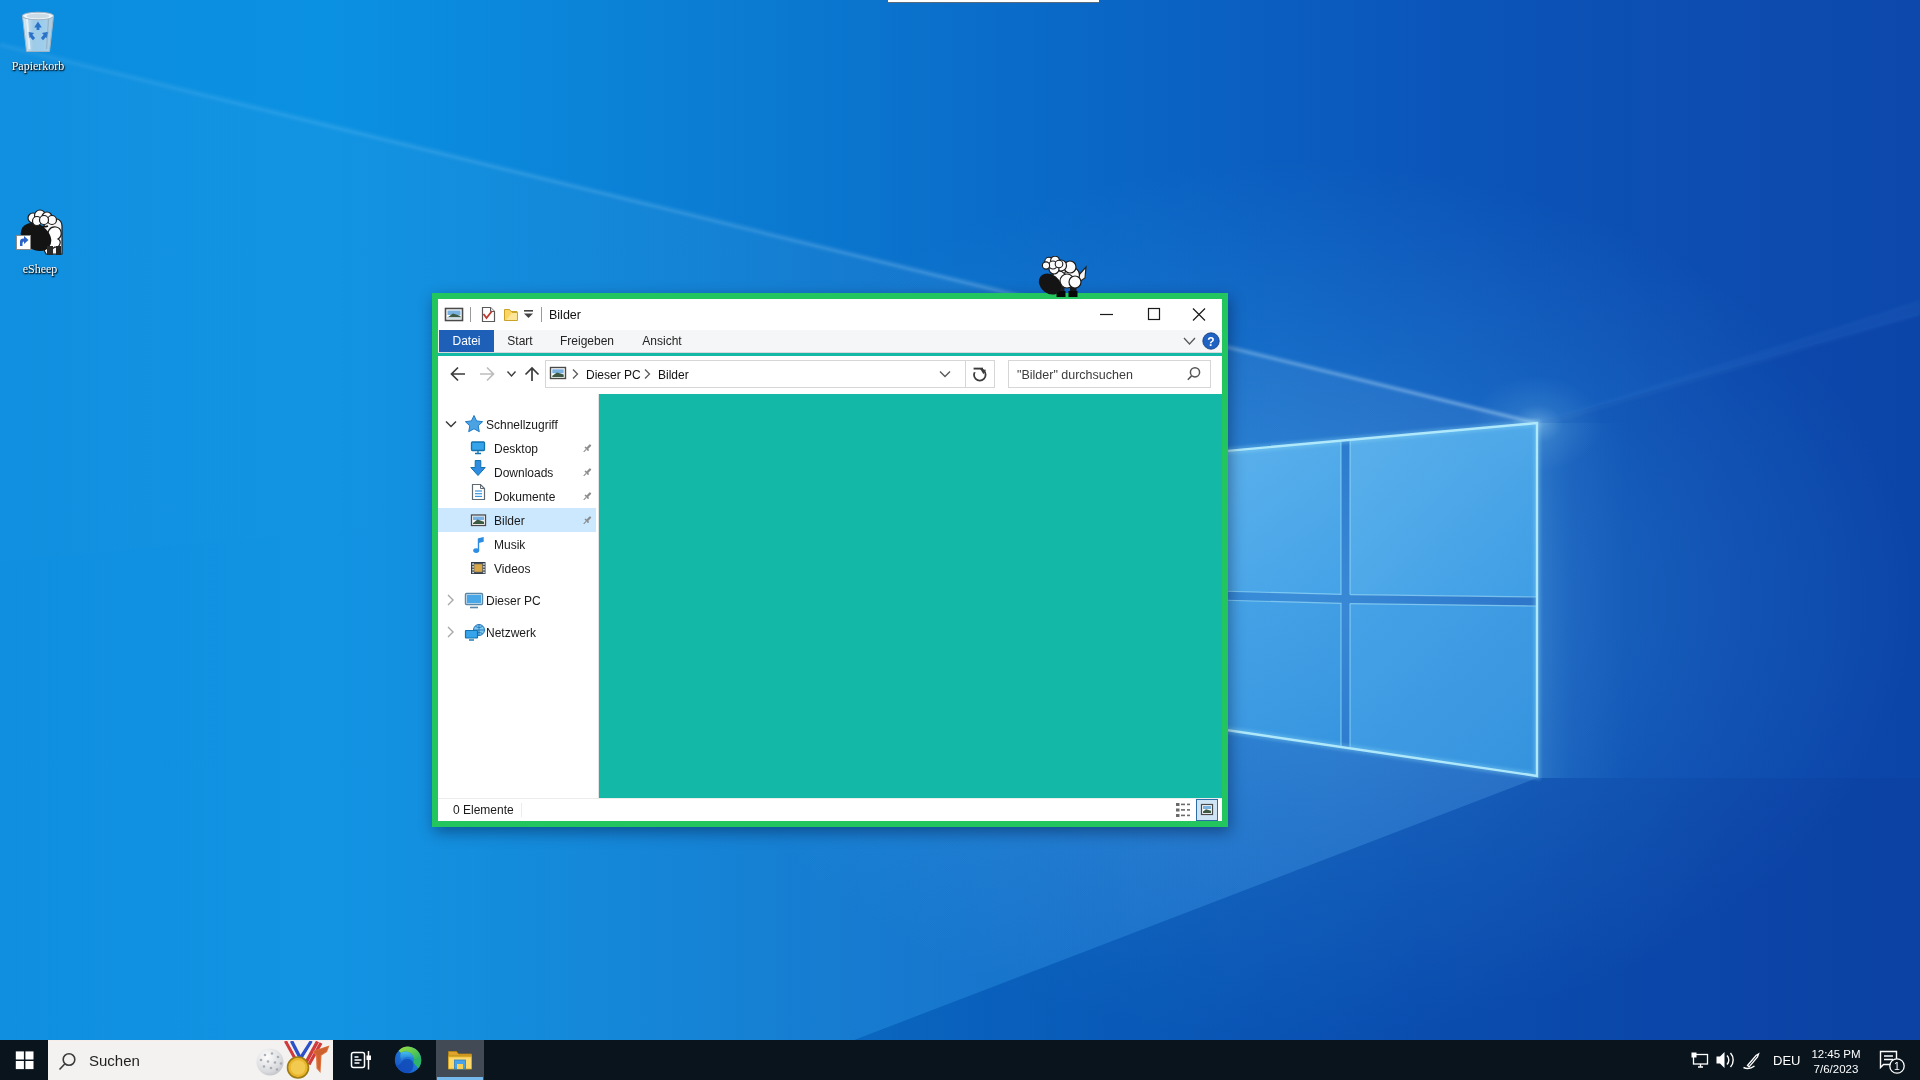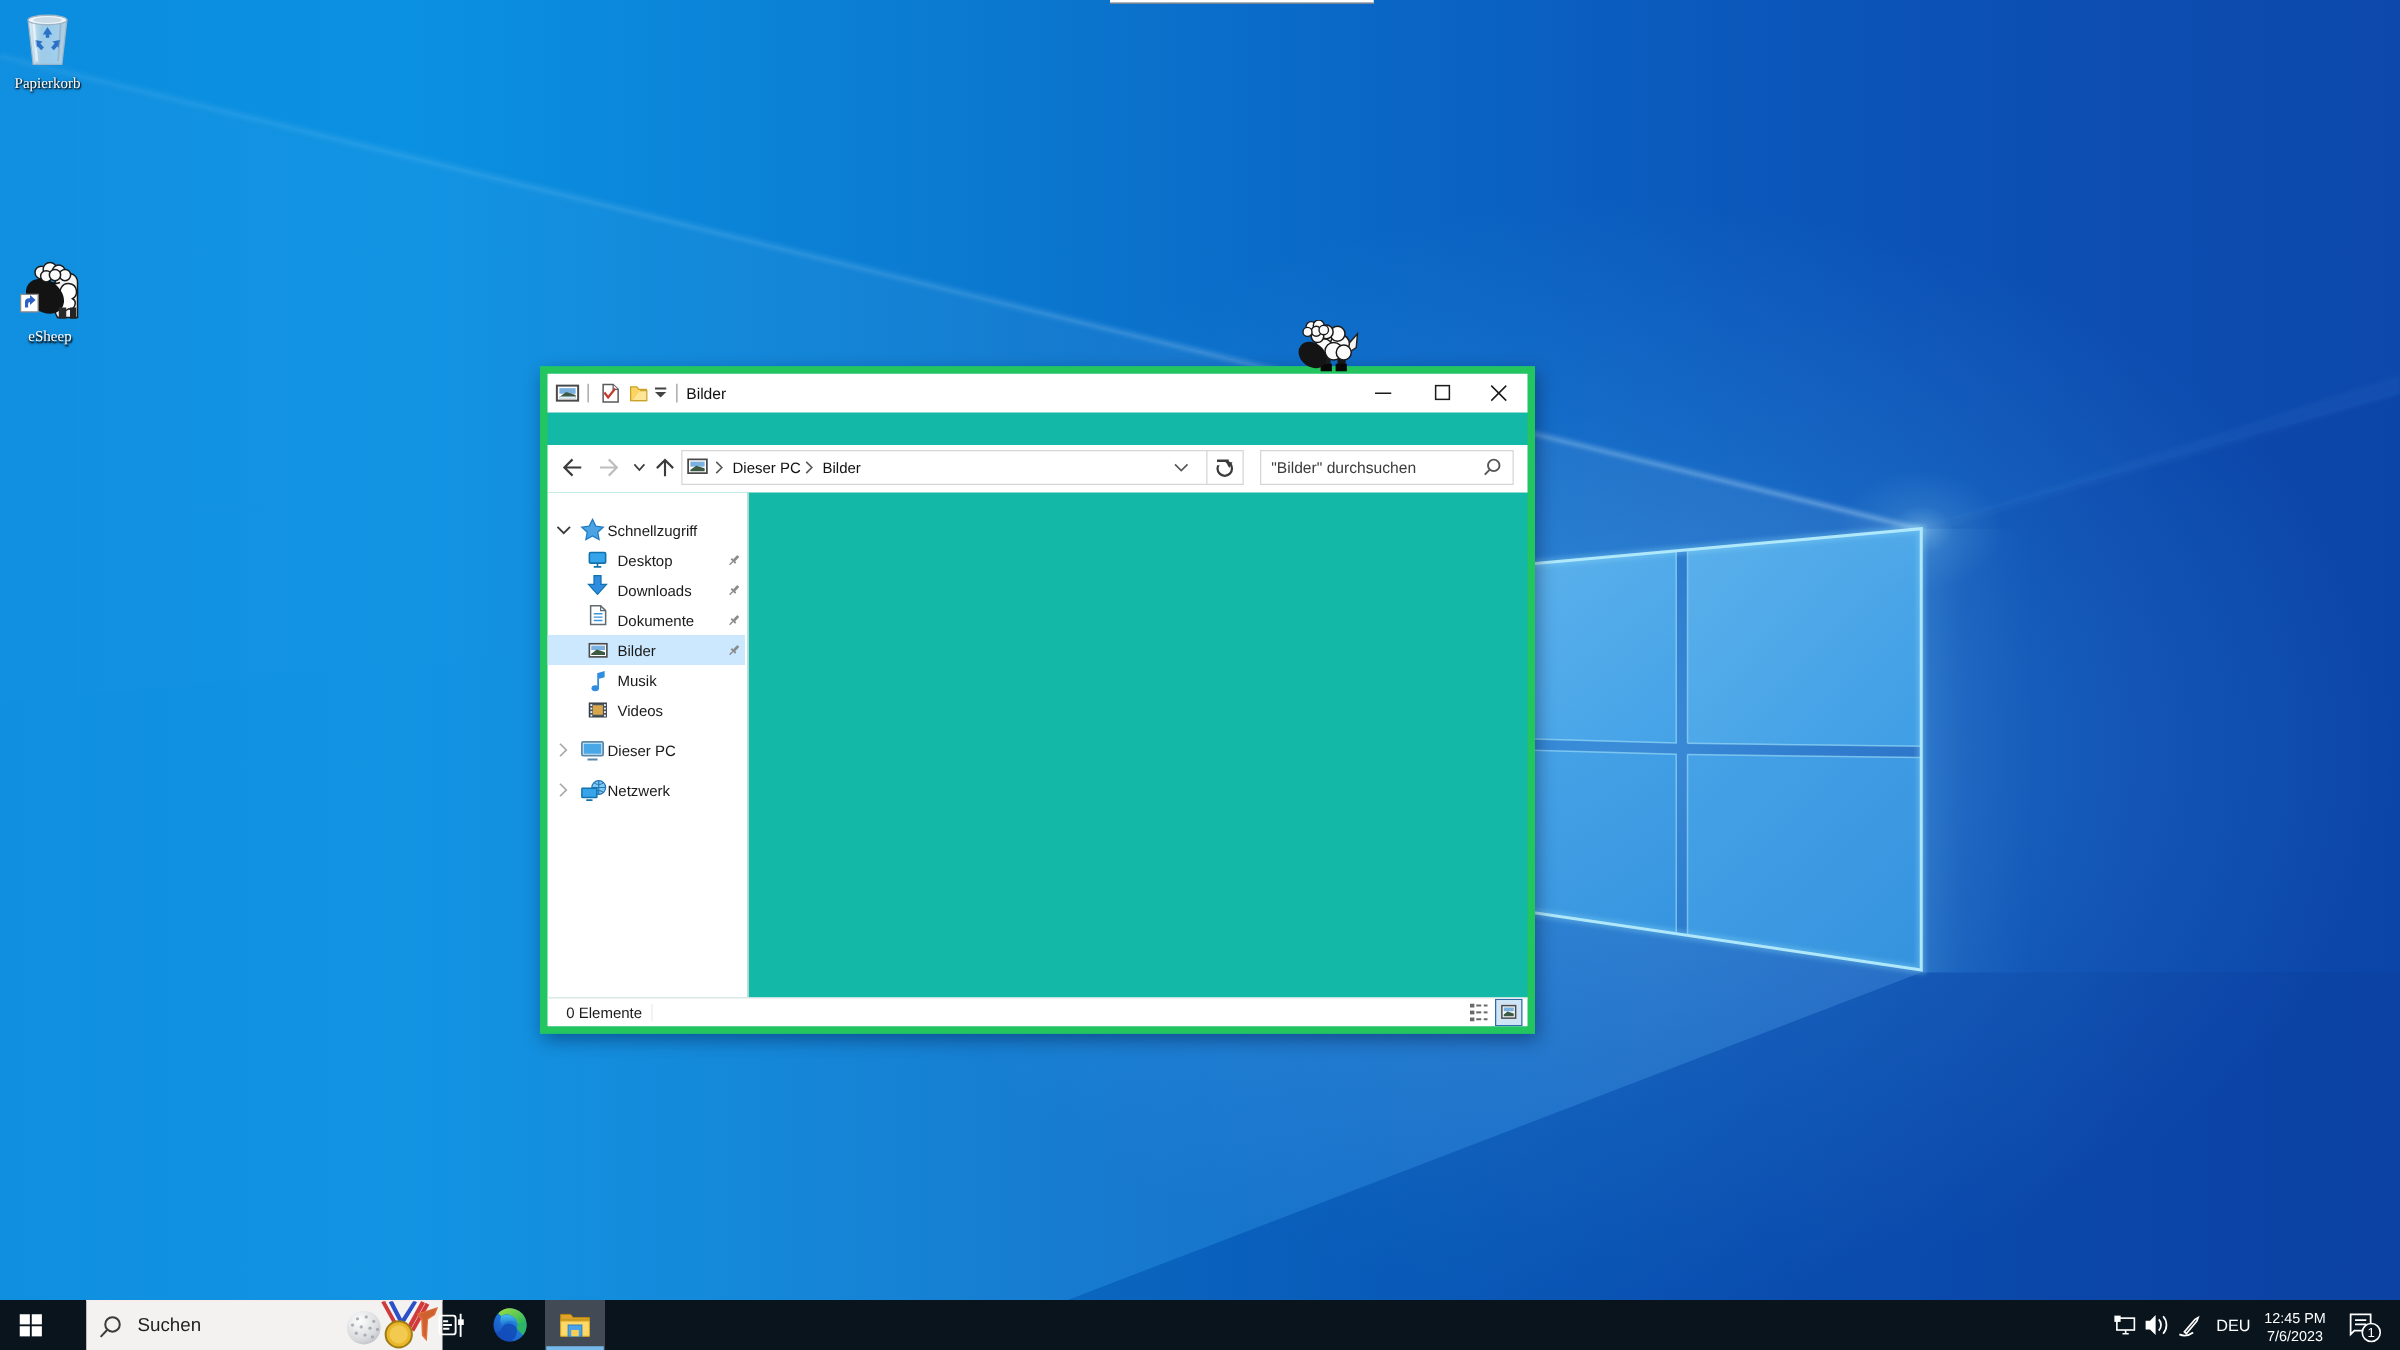--- a/index.html
+++ b/index.html
@@ -13,21 +13,21 @@
 #tabsrow{position:absolute;left:0;top:31px;width:100%;height:22px;background:#f5f6f7;border-bottom:1px solid #d8d9da;}
 .tab{position:absolute;top:0;height:22px;line-height:22px;color:#242424;}
 #dateitab{position:absolute;left:1px;top:0;width:55px;height:22px;background:#1e60b8;color:#fff;text-align:center;line-height:22px;}
 #navrow{position:absolute;left:0;top:57px;width:100%;height:38px;background:#fff;}
 #sidebar{position:absolute;left:0;top:95px;width:160px;height:404px;background:#fff;}
 #sep{position:absolute;left:160px;top:95px;width:1px;height:404px;background:#e3e3e3;}
 #content{position:absolute;left:161px;top:95px;width:623px;height:404px;background:#fff;}
 #status{position:absolute;left:0;top:499px;width:100%;height:22px;background:#fff;border-top:1px solid #ececec;font-size:12px;}
 
 #taskbar{position:absolute;left:0;top:1040px;width:1920px;height:40px;background:#09141d;}
-#searchbox{position:absolute;left:48px;top:0px;width:285px;height:40px;background:#f3f2f1;border-top:1px solid #f7ece8;box-sizing:border-box;margin-left:21px;}
+#searchbox{position:absolute;left:48px;top:0px;width:285px;height:40px;background:#f3f2f1;border-top:1px solid #f7ece8;box-sizing:border-box;}
 #explbtn{position:absolute;left:436px;top:0;width:48px;height:40px;background:#424a55;}
 #explbtn .ul{position:absolute;left:1px;bottom:0;width:46px;height:3px;background:#76b9ed;}
 </style></head>
 <body>
 <div id="desk">
 <svg id="wall" width="1920" height="1080" viewBox="0 0 1920 1080">
 <defs>
 <linearGradient id="bg" x1="0" y1="0" x2="1" y2="0">
  <stop offset="0" stop-color="#0c8ddf"></stop>
  <stop offset="0.17" stop-color="#0b91e2"></stop>
@@ -205,20 +205,31 @@
             <path d="M86 14.5 h9 l-4.5 4.5 Z"></path>
           </g>
     <line x1="103.5" y1="8" x2="103.5" y2="23" stroke="#9a9a9a" stroke-width="1"></line>
     <text x="111" y="20" font-size="12.5" fill="#121212">Bilder</text>
 
     <line x1="662" y1="15.5" x2="675" y2="15.5" stroke="#1a1a1a" stroke-width="1.2"></line>
     <rect x="710.5" y="9.5" width="11" height="11" fill="none" stroke="#1a1a1a" stroke-width="1.2"></rect>
     <path d="M755 9.5 L767 21.5 M767 9.5 L755 21.5" stroke="#1a1a1a" stroke-width="1.2"></path>
    </svg>
   </div>
+  <div id="tabsrow">
+    <div id="dateitab">Datei</div>
+    <div class="tab" style="left:63px;width:38px;text-align:center;">Start</div>
+    <div class="tab" style="left:116px;width:66px;text-align:center;">Freigeben</div>
+    <div class="tab" style="left:202px;width:44px;text-align:center;">Ansicht</div>
+    <svg width="784" height="22" style="position:absolute;left:0;top:0">
+      <path d="M746 8 l5.5 6 l5.5 -6" fill="none" stroke="#5a5a5a" stroke-width="1.3"></path>
+      <circle cx="773" cy="11" r="8.2" fill="#1e62c4" stroke="#0f3a78" stroke-width="0.8"></circle>
+      <text x="773" y="15.5" font-size="12" font-weight="bold" fill="#fff" text-anchor="middle">?</text>
+    </svg>
+  </div>
   <div id="navrow">
    <svg width="784" height="38" style="position:absolute;left:0;top:0">
 
     <g stroke="#3b3b3b" stroke-width="1.7" fill="none">
      <path d="M27 18 H14 M20 11.5 L13.5 18 L20 24.5"></path>
     </g>
 
     <g stroke="#bdbdbd" stroke-width="1.7" fill="none">
      <path d="M42 18 H55 M49 11.5 L55.5 18 L49 24.5"></path>
     </g>

